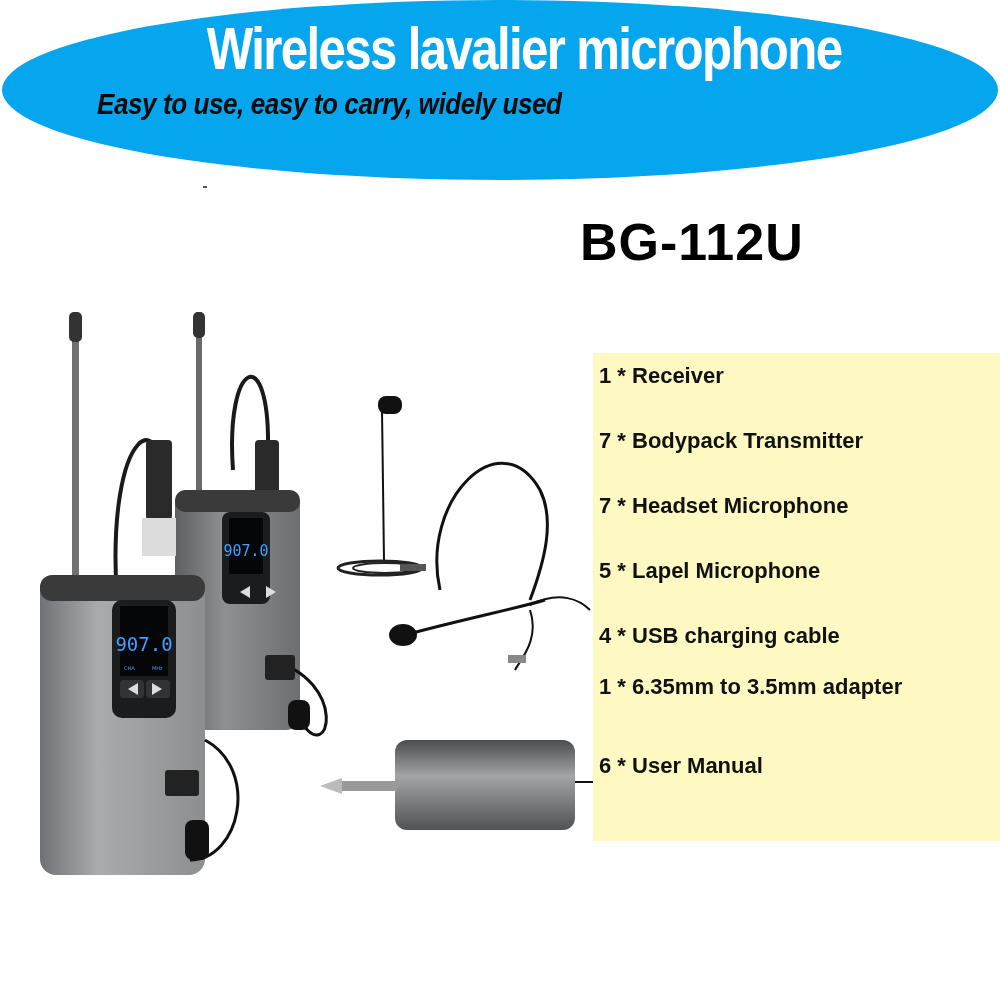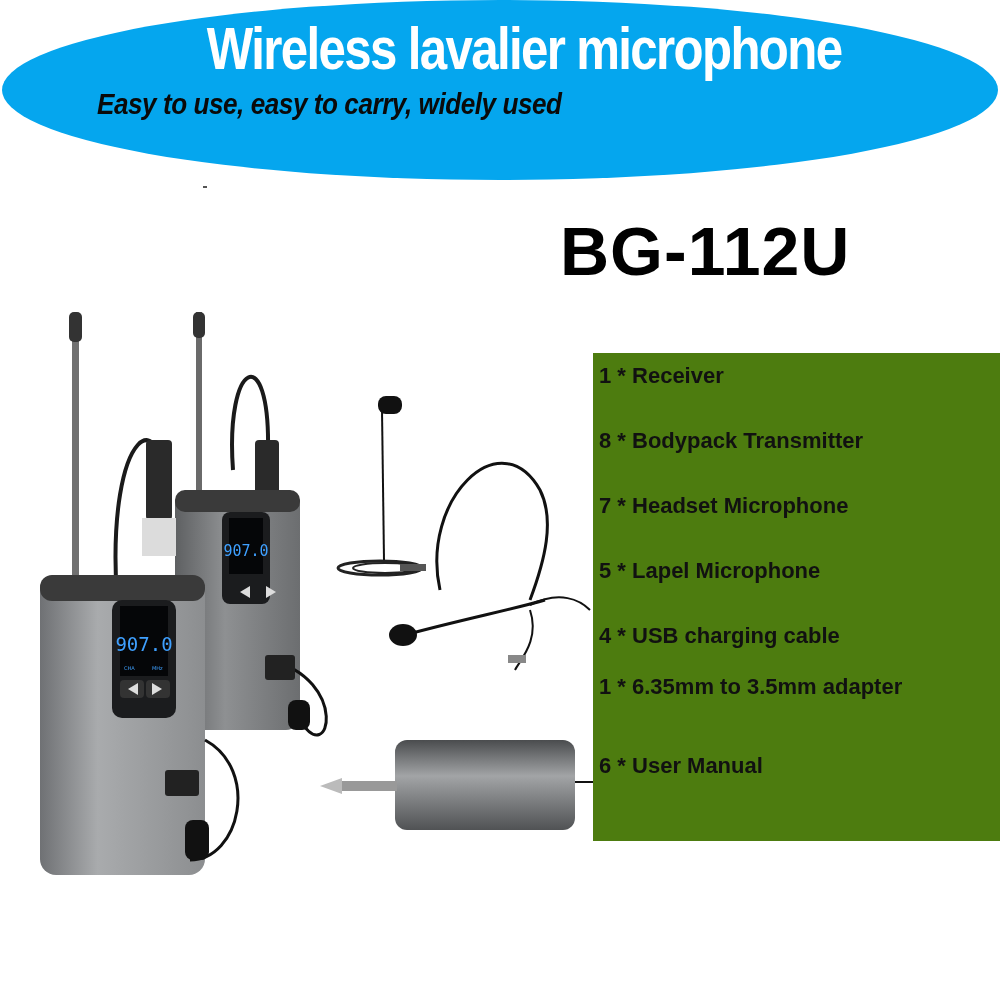--- a/index.html
+++ b/index.html
@@ -1,22 +1,22 @@
 <!DOCTYPE html>
 <html><head>
 <meta charset="utf-8">
 <style>
   html, body { margin:0; padding:0; }
   body { width:1000px; height:1000px; background:#ffffff; position:relative; overflow:hidden; font-family:"Liberation Sans", sans-serif; }
   .banner { position:absolute; left:2px; top:0px; width:996px; height:180px; border-radius:50%; background:#05a6ee; }
   .banner-title { position:absolute; left:0; width:1050px; top:14px; text-align:center; color:#fff; font-family:"Liberation Sans", sans-serif; font-weight:bold; font-size:60px; letter-spacing:-2px; transform:scaleX(0.82); transform-origin:520px 0; white-space:nowrap; }
   .banner-sub { position:absolute; left:97px; top:88px; color:#0a0a0a; font-weight:bold; font-style:italic; font-size:29px; letter-spacing:-0.5px; transform:scaleX(0.9); transform-origin:0 0; white-space:nowrap; }
   .dot { position:absolute; left:203px; top:186px; width:4px; height:2px; background:#555; }
-  .model { position:absolute; left:560px; top:212px; font-weight:bold; font-size:68px; color:#000; letter-spacing:1px; white-space:nowrap; }
-  .contents { position:absolute; left:593px; top:353px; width:407px; height:488px; background:#4d7c0f; }
+  .model { position:absolute; left:580px; top:212px; font-weight:bold; font-size:52px; color:#000; letter-spacing:1px; white-space:nowrap; }
+  .contents { position:absolute; left:593px; top:353px; width:407px; height:488px; background:#fef9c3; }
   .contents ul { list-style:none; margin:0; padding:0; }
   .contents li { position:absolute; left:6px; font-weight:bold; font-size:22px; color:#111; white-space:nowrap; }
   .product { position:absolute; left:0; top:300px; width:600px; height:600px; }
 </style>
 </head>
 <body>
 
 <div class="banner"></div>
 <div class="banner-title">Wireless lavalier microphone</div>
 <div class="banner-sub">Easy to use, easy to carry, widely used</div>
@@ -105,20 +105,20 @@
     <rect x="395" y="440" width="180" height="90" rx="12" fill="url(#recv)"></rect>
     <rect x="342" y="481" width="55" height="10" fill="#999"></rect>
     <polygon points="320,486 342,478 342,494" fill="#bbb"></polygon>
     <line x1="575" y1="482" x2="600" y2="482" stroke="#111" stroke-width="2"></line>
   </g>
 </svg>
 
 <div class="contents">
   <ul>
     <li style="top:10px">1 * Receiver</li>
-    <li style="top:75px">8 * Bodypack Transmitter</li>
+    <li style="top:75px">7 * Bodypack Transmitter</li>
     <li style="top:140px">7 * Headset Microphone</li>
     <li style="top:205px">5 * Lapel Microphone</li>
     <li style="top:270px">4 * USB charging cable</li>
     <li style="top:321px">1 * 6.35mm to 3.5mm adapter</li>
     <li style="top:400px">6 * User Manual</li>
   </ul>
 </div>
 
 </body></html>

